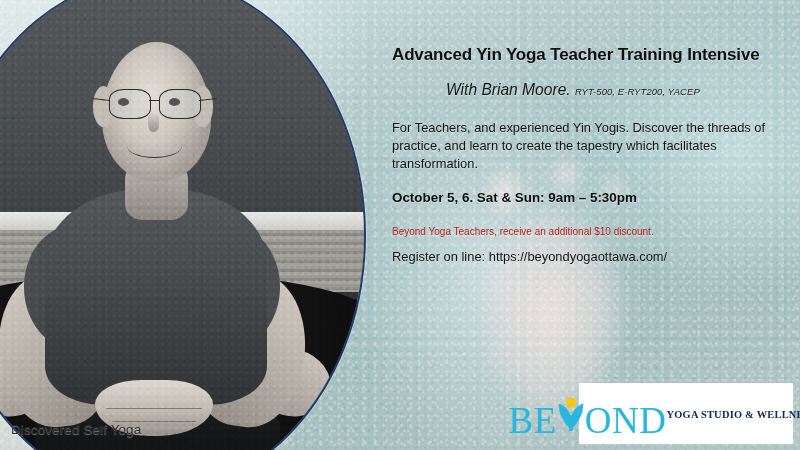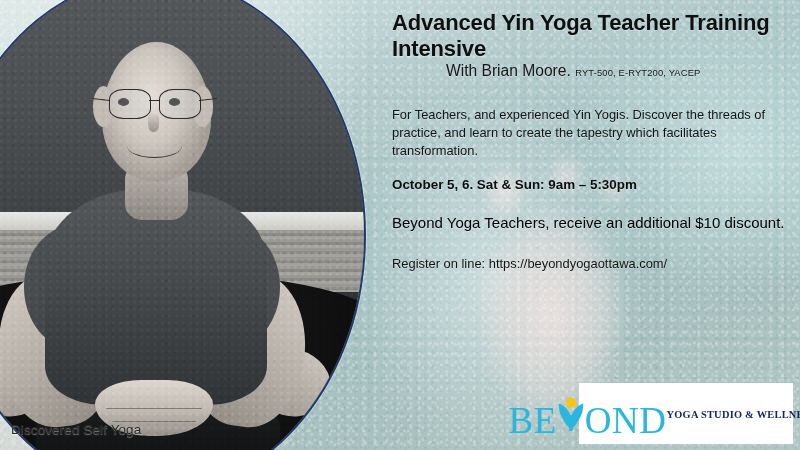--- a/index.html
+++ b/index.html
@@ -149,47 +149,47 @@
     position:absolute;left:11px;top:420px;width:220px;
     font-size:13.5px;line-height:1.55;color:#2b2b2b;letter-spacing:.1px;
     text-shadow:0 1px 1px rgba(255,255,255,.45);
   }
 
   
   #content{
     position:absolute;left:392px;top:10px;width:398px;color:#141414;
   }
   #headline{
-    font-size:22px;font-weight:bold;line-height:1.18;letter-spacing:-.15px;
-    color:#0f0f0f;text-shadow:0 1px 1px rgba(255,255,255,.35);
+    font-size:17px;font-weight:bold;line-height:1.18;letter-spacing:-.15px;
+    color:#0f0f0f;text-shadow:0 1px 1px rgba(255,255,255,.35);margin-top:35px;
   }
   #presenter-line{
-    margin-top:0;padding-left:54px;font-size:15.6px;line-height:1.2;
-    color:#151515;text-shadow:0 1px 1px rgba(255,255,255,.35);
+    margin-top:16px;padding-left:54px;font-size:15.6px;line-height:1.2;
+    color:#151515;text-shadow:0 1px 1px rgba(255,255,255,.35);font-style:italic;
   }
   #presenter-name{font-weight:normal;}
   #credentials{font-size:9.4px;letter-spacing:.15px;}
   #intro{
-    margin-top:25px;font-size:12.9px;line-height:1.42;color:#131313;
+    margin-top:19px;font-size:12.9px;line-height:1.42;color:#131313;
     text-shadow:0 1px 1px rgba(255,255,255,.32);
   }
   #dates{
     margin-top:16px;font-size:13.4px;font-weight:bold;color:#0d0d0d;
     text-shadow:0 1px 1px rgba(255,255,255,.32);
   }
   #price-block{
     margin-top:22px;font-size:13.2px;font-weight:bold;line-height:1.42;color:#0d0d0d;
     text-shadow:0 1px 1px rgba(255,255,255,.32);
   }
   #discount{
-    margin-top:20px;font-size:15px;line-height:1.45;color:#000000;
+    margin-top:20px;font-size:10px;line-height:1.45;color:#b91c1c;
     text-shadow:0 1px 1px rgba(255,255,255,.32);
   }
   #register{
-    margin-top:22px;font-size:12.9px;line-height:1.4;color:#131313;
+    margin-top:9px;font-size:12.9px;line-height:1.4;color:#131313;
     text-shadow:0 1px 1px rgba(255,255,255,.32);
   }
 
   
   #logo-box{
     position:absolute;left:579px;top:383px;width:214px;height:61px;
     background:#ffffff;display:flex;flex-direction:row;
     align-items:center;justify-content:center;
   }
   #logo-word{

